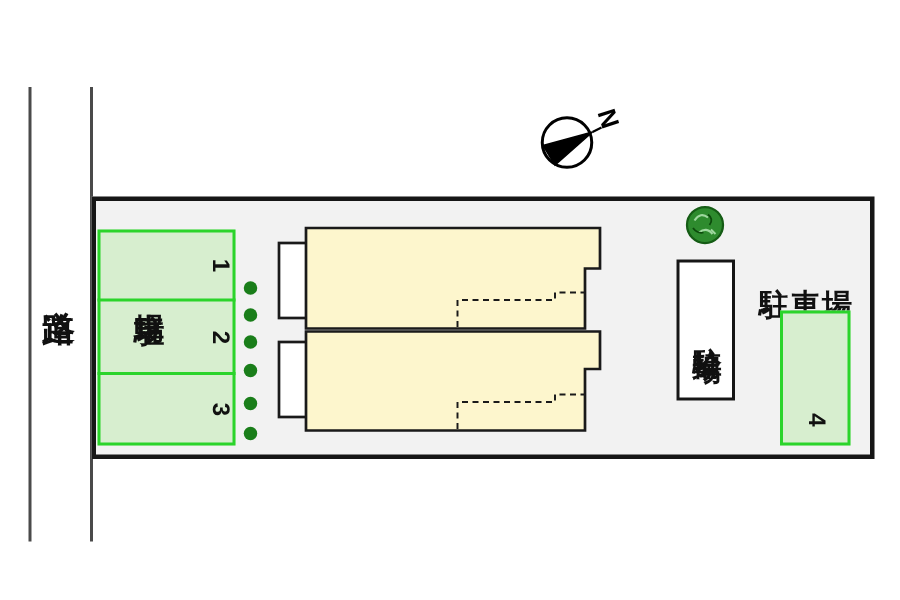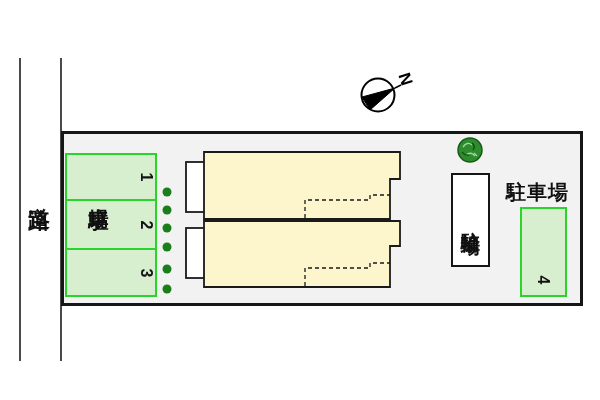--- a/index.html
+++ b/index.html
@@ -35,21 +35,21 @@
   .stall-number{
     position:absolute;width:18px;height:18px;line-height:18px;text-align:center;
     font-size:16px;font-weight:600;transform:rotate(90deg);color:var(--text,#111);
   }
   .parking-right-stall{
     position:absolute;left:520px;top:207px;width:47px;height:90px;
     box-sizing:border-box;border:2px solid var(--parking-border,#2bd42b);
     background:var(--parking-fill,#d7eecf);
   }
   .parking-right-label{
-    position:absolute;left:506px;top:179px;width:66px;height:24px;
+    position:absolute;left:506px;top:190px;width:66px;height:24px;
     font-size:20px;font-weight:600;letter-spacing:1px;color:var(--text,#111);
   }
   
   .bicycle-box{
     position:absolute;left:451px;top:173px;width:39px;height:94px;
     box-sizing:border-box;border:2px solid #161616;background:#ffffff;
     display:flex;align-items:center;justify-content:center;
   }
   .bicycle-label{
     writing-mode:vertical-rl;text-orientation:upright;

